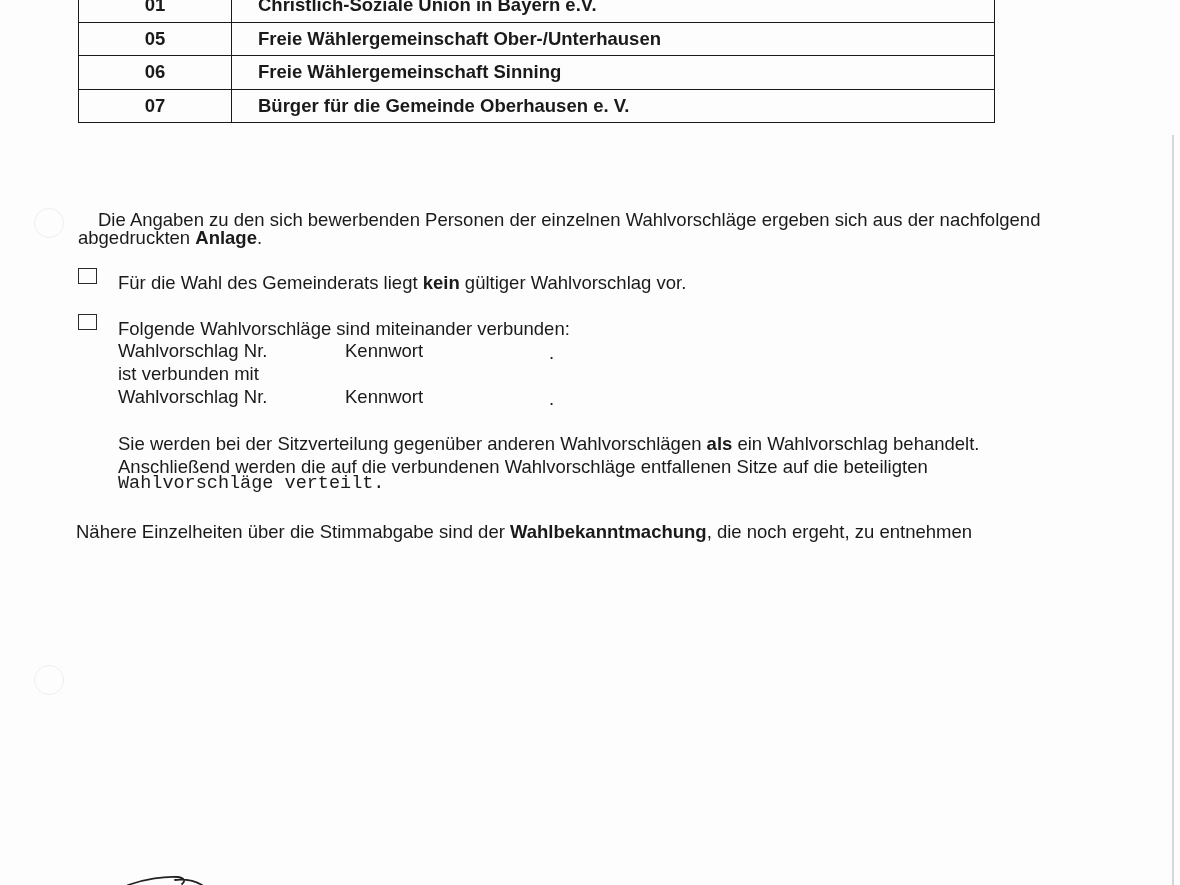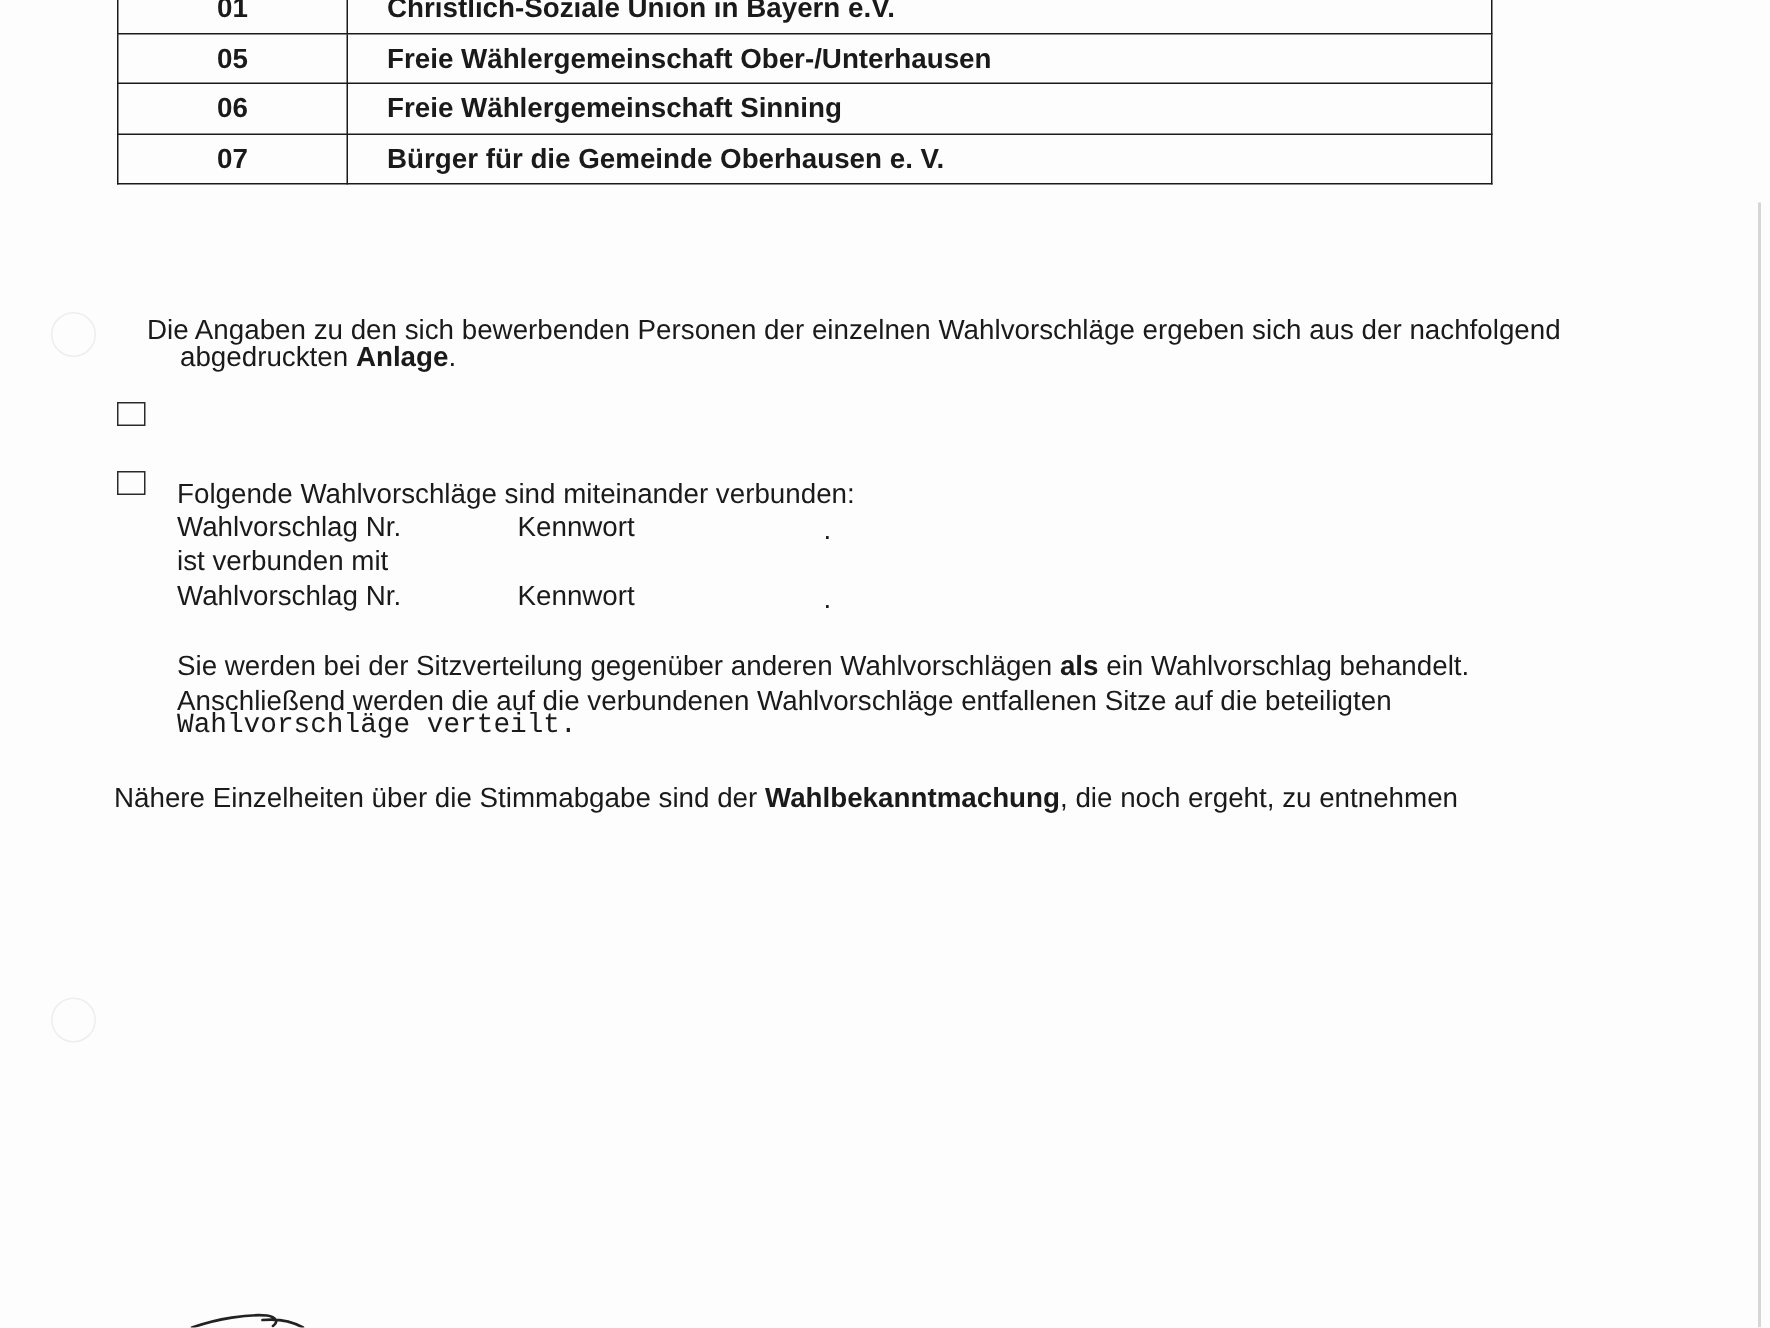--- a/index.html
+++ b/index.html
@@ -98,23 +98,24 @@
         <td class="name">Freie Wählergemeinschaft Sinning</td>
       </tr>
       <tr>
         <td class="num">07</td>
         <td class="name">Bürger für die Gemeinde Oberhausen e. V.</td>
       </tr>
     </tbody>
   </table>
 
   <div class="text" style="left:78px; top:210px;margin-left:20px;">Die Angaben zu den sich bewerbenden Personen der einzelnen Wahlvorschläge ergeben sich aus der nachfolgend</div>
-  <div class="text" style="left:78px; top:228px;margin-left:42px;"><span>abgedruckten </span><b>Anlage</b><span>.</span></div>
+  <div class="text" style="left:78px; top:228px;"><span>abgedruckten </span><b>Anlage</b><span>.</span></div>
 
   <div class="checkbox" style="left:78px; top:268px;"></div>
+  <div class="text" style="left:118px; top:273px;"><span>Für die Wahl des Gemeinderats liegt </span><b>kein</b><span> gültiger Wahlvorschlag vor.</span></div>
 
   <div class="checkbox" style="left:78px; top:314px;"></div>
   <div class="text" style="left:118px; top:319px;">Folgende Wahlvorschläge sind miteinander verbunden:</div>
 
   <div class="text" style="left:118px; top:341px;">Wahlvorschlag Nr.</div>
   <div class="text" style="left:345px; top:341px;">Kennwort</div>
   <div class="text" style="left:549px; top:343px;">.</div>
 
   <div class="text" style="left:118px; top:364px;">ist verbunden mit</div>
 

